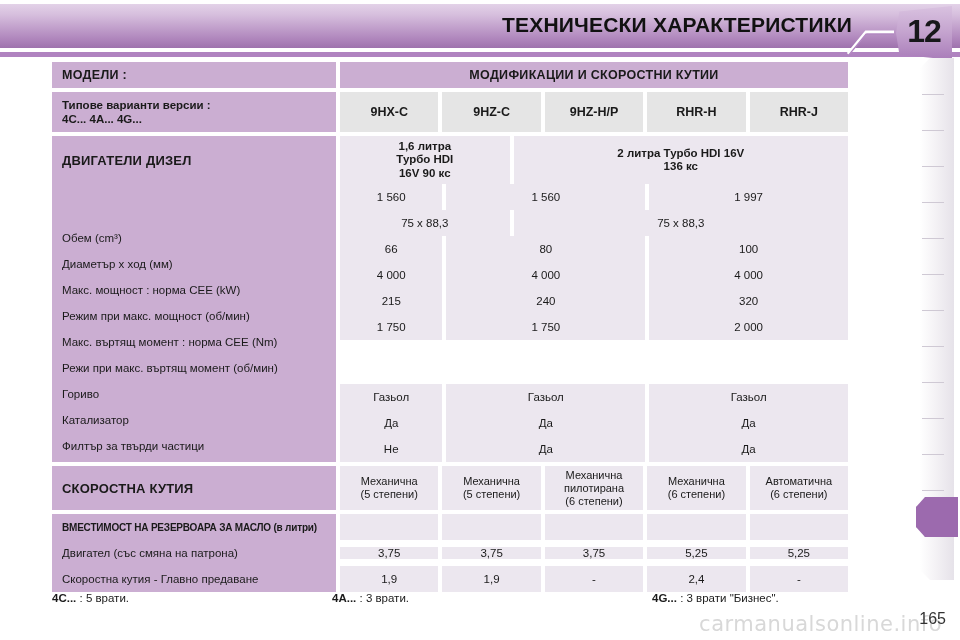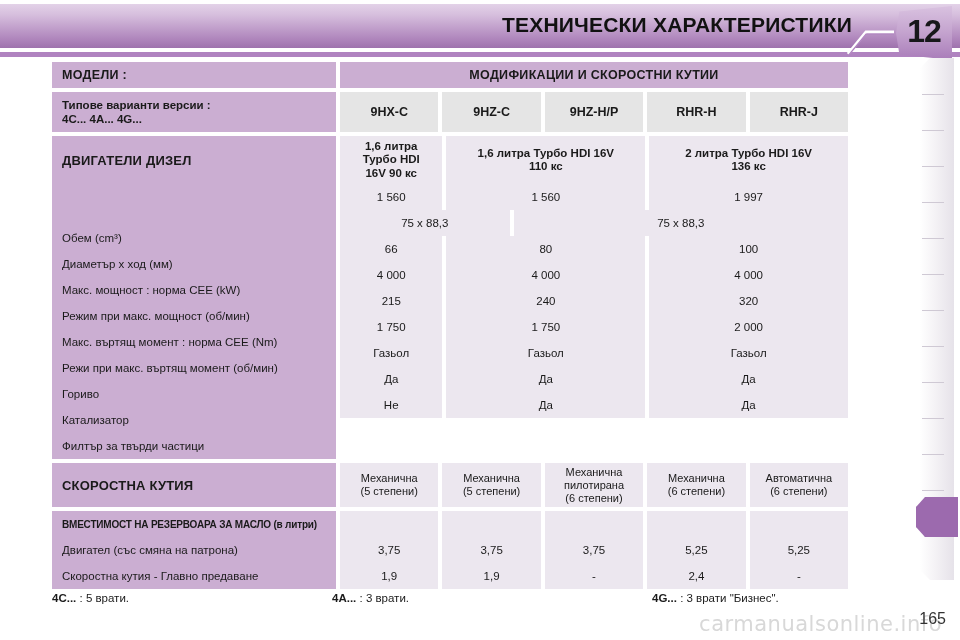--- a/index.html
+++ b/index.html
@@ -219,23 +219,20 @@
       </div>
     </div>
 
     <div style="flex:1 1 auto">
 
       <div class="row" style="height:48px">
         <div class="cell">
             <span class="t-eng" id="eg0">1,6 литра<br>Турбо HDI<br>16V 90 кс</span>
           </div>
         <div class="cell span2">
-            <span class="t-eng" id="eg1">1,6 литра Турбо HDI 16V<br>110 кс</span>
-          </div>
-        <div class="cell span2">
             <span class="t-eng" id="eg2">2 литра Турбо HDI 16V<br>136 кс</span>
           </div>
       </div>
       <div id="engineValueRows">
           <div class="row" style="height: 26px;">
             <div class="cell">
               <span class="t-val">1 560</span>
             </div>
             <div class="cell span2">
               <span class="t-val">1 560</span>
@@ -289,21 +286,21 @@
             <div class="cell">
               <span class="t-val">1 750</span>
             </div>
             <div class="cell span2">
               <span class="t-val">1 750</span>
             </div>
             <div class="cell span2">
               <span class="t-val">2 000</span>
             </div>
           </div>
-          <div class="row" style="height: 26px;">
+          <div class="row" style="height: 26px; margin-top: 44px;">
             <div class="cell">
               <span class="t-val">Газьол</span>
             </div>
             <div class="cell span2">
               <span class="t-val">Газьол</span>
             </div>
             <div class="cell span2">
               <span class="t-val">Газьол</span>
             </div>
           </div>
@@ -375,21 +372,21 @@
     </div>
     <div style="flex:1 1 auto">
       <div class="row" style="height:26px">
         <div class="cell"></div>
         <div class="cell"></div>
         <div class="cell"></div>
         <div class="cell"></div>
         <div class="cell"></div>
       </div>
       <div id="oilValueRows">
-          <div class="row" style="height: 26px;">
+          <div class="row" style="height: 26px; align-items: center;">
             <div class="cell">
               <span class="t-val">3,75</span>
             </div>
             <div class="cell">
               <span class="t-val">3,75</span>
             </div>
             <div class="cell">
               <span class="t-val">3,75</span>
             </div>
             <div class="cell">

